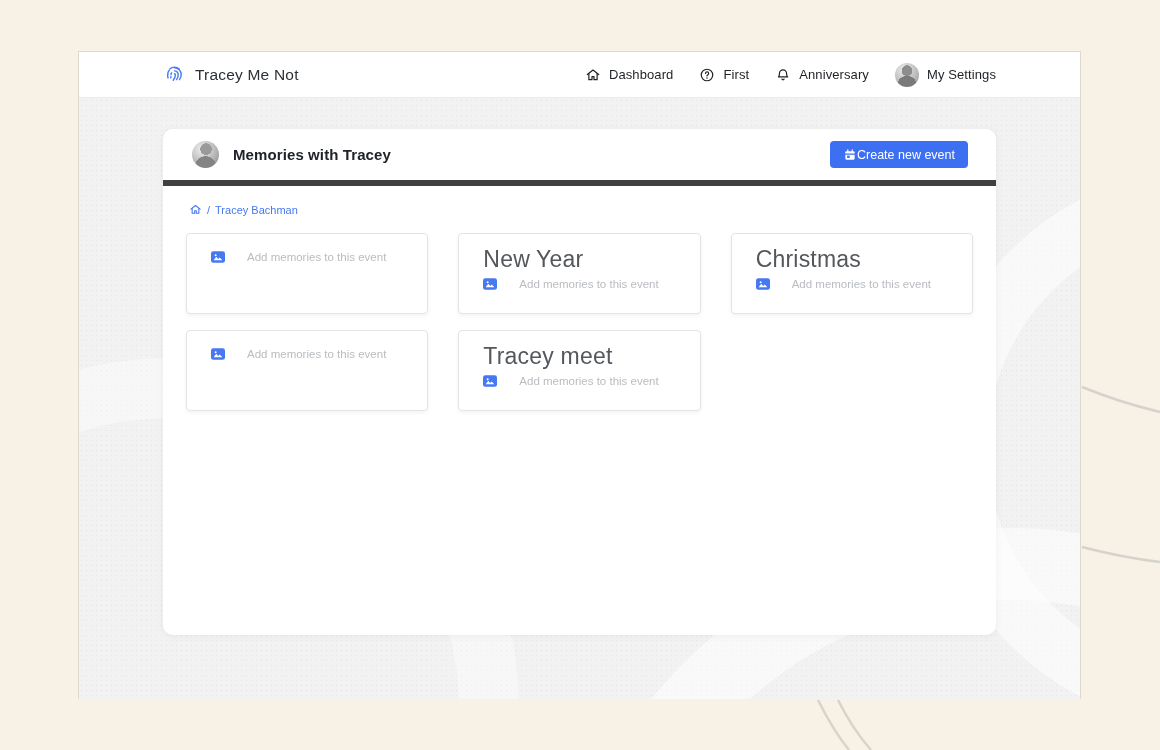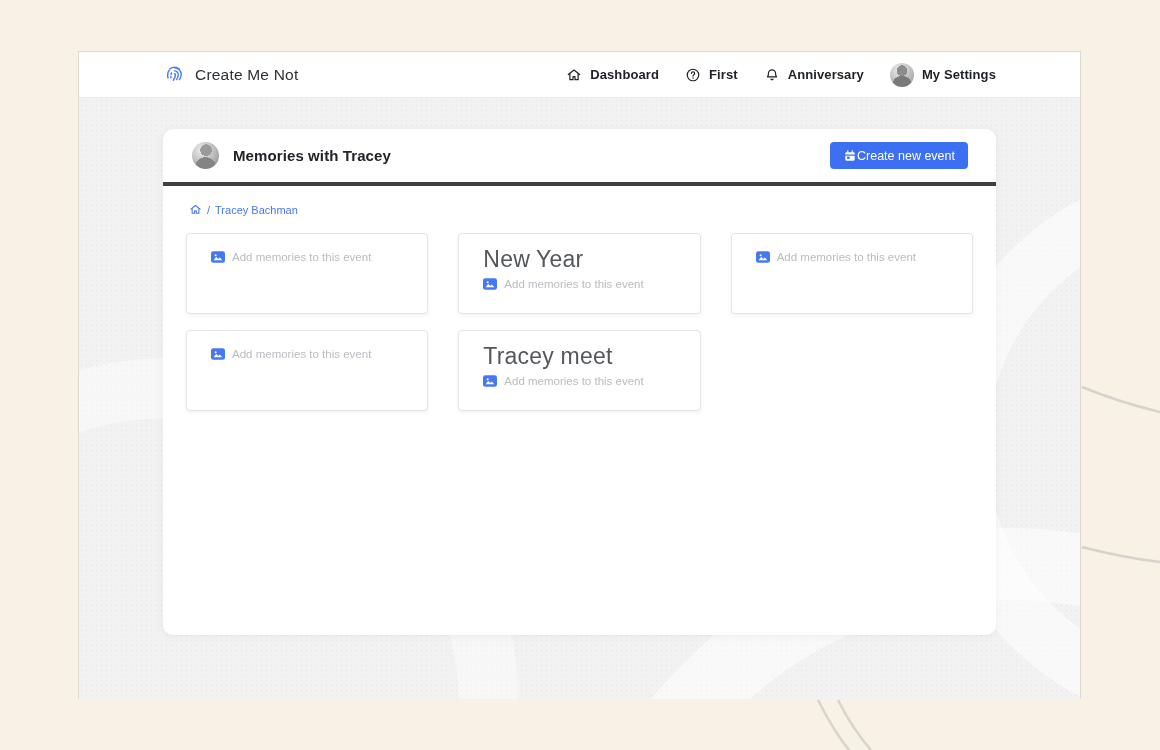--- a/index.html
+++ b/index.html
@@ -20,21 +20,21 @@
     background:#ffffff; border:1px solid #ded9d0;
   }
 
   
   .navbar { height:46px; background:#fff; border-bottom:1px solid #ebebeb; display:flex; align-items:center; }
   .nav-inner { width:833px; margin:0 auto; display:flex; align-items:center; justify-content:space-between; }
   .brand { display:flex; align-items:center; gap:9px; }
   .brand-name { font-size:15.5px; color:#2c3136; letter-spacing:.2px; }
   .nav-items { display:flex; align-items:center; gap:26px; }
   .nav-item { display:flex; align-items:center; gap:8px; cursor:pointer; }
-  .nav-item .label { font-size:13px; font-weight:700; color:#1e2125; letter-spacing:.1px; }
+  .nav-item .label { font-size:13px; font-weight:400; color:#1e2125; letter-spacing:.1px; }
   .nav-avatar {
     width:24px; height:24px; border-radius:50%;
     background:
       radial-gradient(circle at 50% 32%, #8d8d8d 0 26%, transparent 27%),
       radial-gradient(circle at 50% 95%, #7a7a7a 0 38%, transparent 39%),
       radial-gradient(circle at 38% 28%, #ececec, #bdbdbd 55%, #8f8f8f 100%);
   }
 
   
   .content {
@@ -46,21 +46,21 @@
   .swirl { position:absolute; border-radius:50%; border-style:solid; border-color:rgba(255,255,255,.55); z-index:1; }
   .swirl-1 { width:560px; height:560px; left:850px; top:70px;  border-width:58px; }
   .swirl-2 { width:920px; height:920px; left:470px; top:430px; border-width:72px; border-color:rgba(255,255,255,.5); }
   .swirl-3 { width:700px; height:700px; left:-260px; top:260px; border-width:60px; border-color:rgba(255,255,255,.4); }
 
   
   .panel {
     position:relative; z-index:2; width:833px; height:506px; margin:31px auto 0;
     background:#fff; border-radius:10px; box-shadow:0 1px 8px rgba(0,0,0,.05);
   }
-  .panel-header { display:flex; align-items:center; height:57px; padding:0 28px 0 29px; border-bottom:4px solid #404040; }
+  .panel-header { display:flex; align-items:center; height:57px; padding:0 28px 0 29px; border-bottom:6px solid #404040; }
   .panel-avatar {
     width:27px; height:27px; border-radius:50%; flex:0 0 auto;
     background:
       radial-gradient(circle at 52% 30%, #9a9a9a 0 24%, transparent 25%),
       radial-gradient(circle at 50% 96%, #848484 0 36%, transparent 37%),
       radial-gradient(circle at 36% 30%, #efefef, #b8b8b8 55%, #808080 100%);
   }
   .panel-title { margin-left:14px; font-size:15px; font-weight:700; color:#202327; letter-spacing:.1px; }
   .create-btn {
     margin-left:auto; display:flex; align-items:center; gap:0;
@@ -72,21 +72,21 @@
   .panel-body { padding:17px 23px 0; }
   .breadcrumb { display:flex; align-items:center; gap:5px; margin-left:3px; margin-bottom:17px; font-size:11px; color:#4678f2; }
   .breadcrumb a { color:#4678f2; text-decoration:none; cursor:pointer; }
 
   .events-grid { display:grid; grid-template-columns:repeat(3, 1fr); gap:16px 30px; }
   .event-card {
     height:81px; background:#fff; border:1px solid #e4e4e4; border-radius:4px;
     box-shadow:0 2px 4px rgba(0,0,0,.05); padding:12px 16px 0 24px; cursor:pointer;
   }
   .event-title { font-size:23px; font-weight:400; color:#54575b; letter-spacing:.2px; white-space:nowrap; }
-  .event-sub { display:flex; align-items:center; gap:7px; margin-top:5px; }
+  .event-sub { display:flex; align-items:center; gap:22px; margin-top:5px; }
   .event-sub .sub-label { font-size:11.5px; color:#b9bcc0; }
 
   .icon { display:inline-flex; flex:0 0 auto; }
 </style>
 </head>
 <body>
 
 <div class="stage">
 
   <svg class="bg-arcs" viewBox="0 0 1160 750" fill="none">
@@ -106,21 +106,21 @@
               <path d="M7 6.2A8 8 0 0 1 17 6.2"></path>
               <path d="M4.9 12a7.2 7.2 0 0 1 1.6-4.5"></path>
               <path d="M5.3 15.6A7.2 7.2 0 0 1 4.9 12"></path>
               <path d="M12 5a7 7 0 0 1 7 7 8.5 8.5 0 0 1-1.8 5.3"></path>
               <path d="M12 8.2a3.9 3.9 0 0 1 3.9 3.9c0 2-.6 3.7-1.7 5.2"></path>
               <path d="M12 11.3c.5 0 .9.4.9.9 0 2.2-.8 4.2-2.2 5.8"></path>
               <path d="M8.4 12.1a3.6 3.6 0 0 1 .5-1.9"></path>
               <path d="M8.3 15.5a6.6 6.6 0 0 1-.1-1.4"></path>
             </svg>
           </span>
-          <span class="brand-name">Create Me Not</span>
+          <span class="brand-name">Tracey Me Not</span>
         </div>
 
         <nav class="nav-items">
           <a class="nav-item">
             <span class="icon">
               <svg width="16" height="16" viewBox="0 0 24 24" fill="none" stroke="#1e2125" stroke-width="1.8" stroke-linecap="round" stroke-linejoin="round">
                 <path d="M3.5 11.3 12 4.6l8.5 6.7"></path>
                 <path d="M5.8 9.8V19h4.7v-4.6h3V19h4.7V9.8"></path>
               </svg>
             </span>
@@ -215,20 +215,21 @@
                       <rect width="24" height="20" rx="4" fill="#4678f2"></rect>
                       <circle cx="8" cy="7" r="1.7" fill="#fff"></circle>
                       <path d="M4.5 15.5l4.5-6 3.4 4 2.4-2.6 4.7 4.6z" fill="#fff"></path>
                     </svg>
                 </span>
                 <span class="sub-label">Add memories to this event</span>
               </div>
             </div>
 
             <div class="event-card">
+              <div class="event-title">Christmas</div>
               <div class="event-sub">
                 <span class="icon">
                   <svg width="14" height="12" viewBox="0 0 24 20">
                       <rect width="24" height="20" rx="4" fill="#4678f2"></rect>
                       <circle cx="8" cy="7" r="1.7" fill="#fff"></circle>
                       <path d="M4.5 15.5l4.5-6 3.4 4 2.4-2.6 4.7 4.6z" fill="#fff"></path>
                     </svg>
                 </span>
                 <span class="sub-label">Add memories to this event</span>
               </div>

